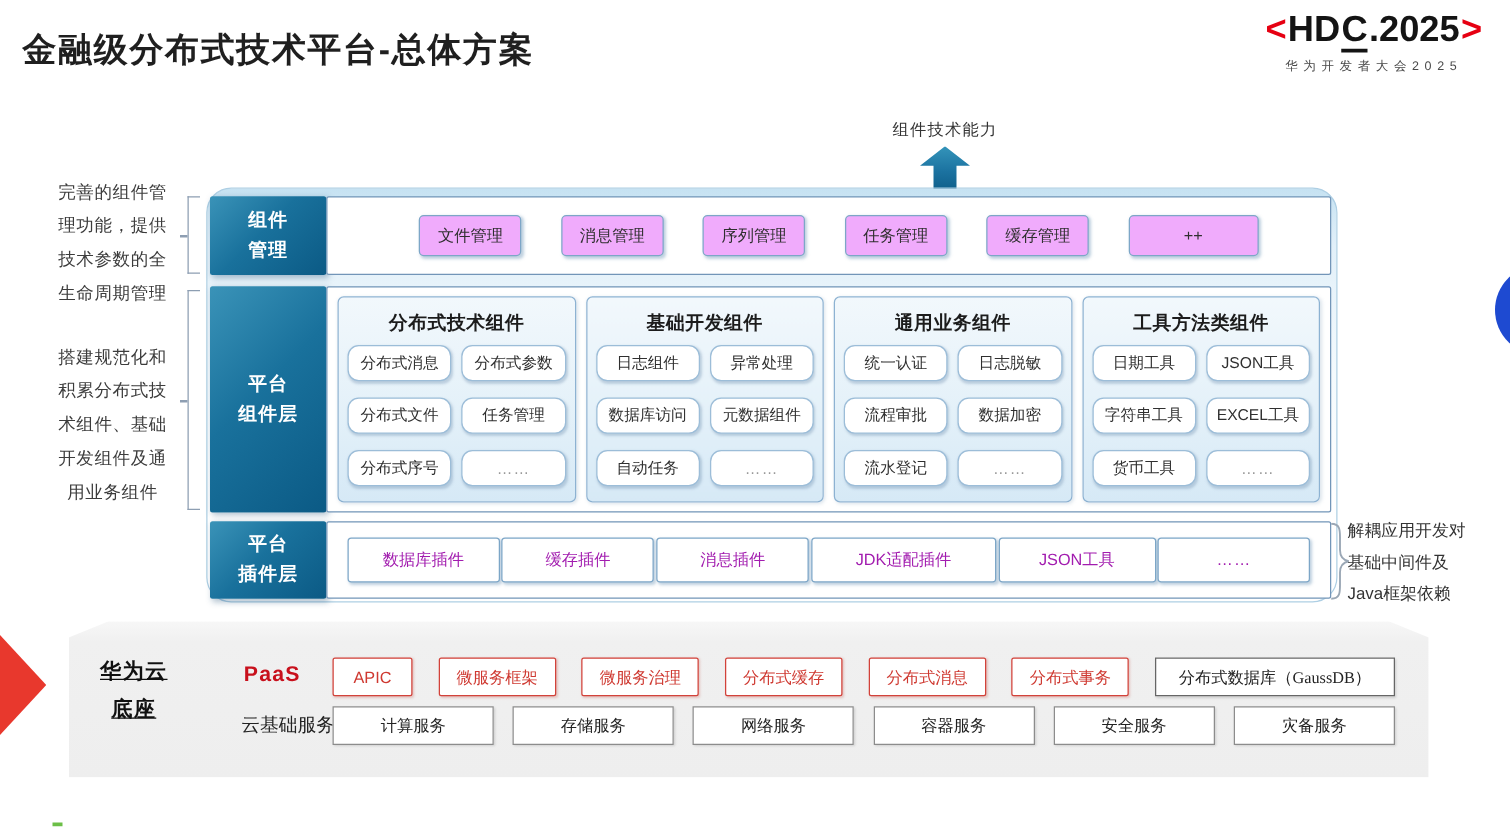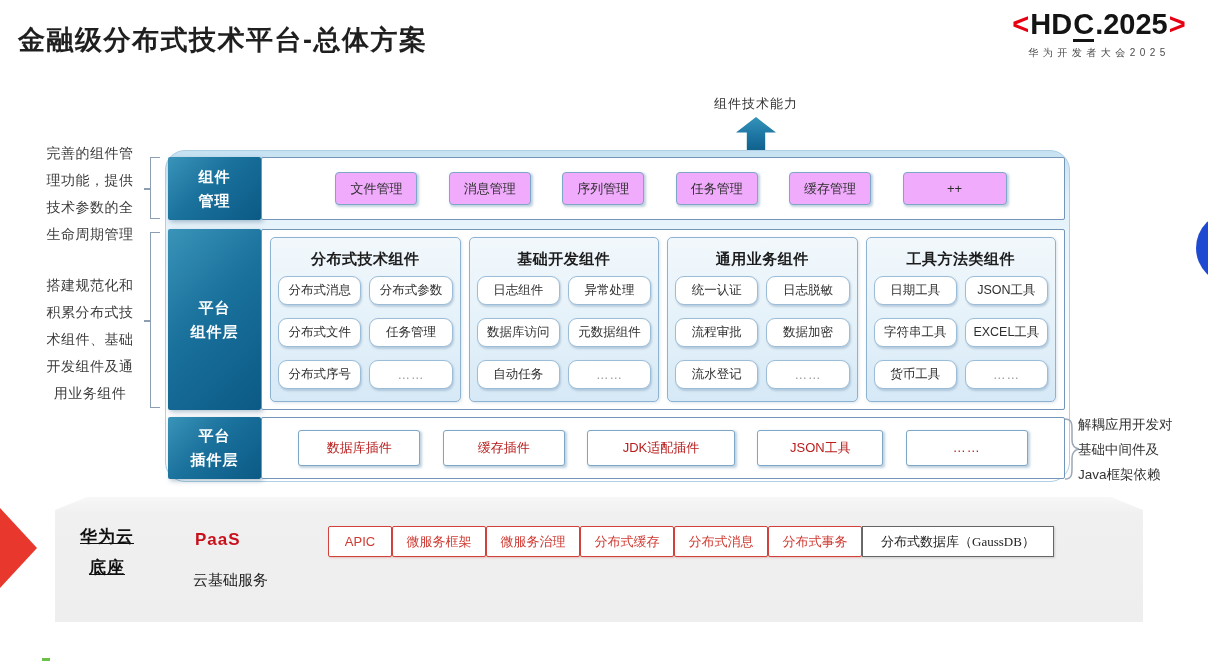--- a/index.html
+++ b/index.html
@@ -56,21 +56,21 @@
        box-shadow:1px 1px 3px rgba(120,150,180,.25);}
   .col-header{font-size:15px;font-weight:bold;color:#1c1c1c;text-align:center;line-height:31px;letter-spacing:.5px;}
   .col-grid{display:grid;grid-template-columns:1fr 1fr;grid-auto-rows:29px;column-gap:8px;row-gap:13px;margin-top:2px;}
   .pill{background:#fff;border:1px solid #9cbdd8;border-radius:9px;font-size:12.5px;color:#2f2f2f;
         display:flex;align-items:center;justify-content:center;
         box-shadow:1px 1.5px 2px rgba(120,150,180,.4);}
   .dim{color:#999;letter-spacing:1px;}
 
   .layer.three{top:266px;height:62px;}
   .layer.three .layer-body{display:flex;align-items:center;justify-content:space-evenly;padding:0 14px;}
-  .chip3{border:1px solid #7da6c7;border-radius:3px;background:#fff;color:#b91c1c;font-size:13px;
+  .chip3{border:1px solid #7da6c7;border-radius:3px;background:#fff;color:#a21caf;font-size:13px;
          min-width:104px;height:34px;line-height:34px;text-align:center;padding:0 8px;
          box-shadow:1.5px 1.5px 2.5px rgba(110,150,185,.45);}
   .chip3.c-jdk{min-width:130px;} .chip3.c-ioc{min-width:108px;}
 
   
   .bracket-left{position:absolute;width:9px;border:1.5px solid #8d9eb2;border-right:none;}
   .bracket-left::after{content:"";position:absolute;left:-7px;top:50%;width:6px;height:1.5px;background:#8d9eb2;}
   .bracket-left.b1{left:150px;top:157px;height:60px;}
   .bracket-left.b2{left:150px;top:232px;height:174px;}
   .brace-right{position:absolute;left:1063px;top:418px;}
@@ -82,21 +82,21 @@
   .green-dash{position:absolute;left:42px;top:658px;width:8px;height:3px;background:#6cbf47;}
 
   
   .foundation{position:absolute;left:55px;top:497px;width:1088px;height:125px;
               background:linear-gradient(180deg,#f7f7f7 0%,#f0f0f0 13%,#eeeeee 100%);
               clip-path:polygon(0 13px,32px 0,calc(100% - 32px) 0,100% 13px,100% 100%,0 100%);}
   .fd-label{position:absolute;left:14px;top:24px;width:76px;text-align:center;font-size:17px;
             font-weight:800;line-height:31px;color:#111;letter-spacing:1px;text-decoration:underline;}
   .paas-label{position:absolute;left:140px;top:33px;font-size:17px;font-weight:800;color:#c8101c;letter-spacing:1px;}
   .iaas-label{position:absolute;left:138px;top:74px;font-size:15px;font-weight:500;color:#222;}
-  .paas-row{position:absolute;left:211px;top:29px;right:27px;height:31px;display:flex;justify-content:center;align-items:center;}
+  .paas-row{position:absolute;left:211px;top:29px;right:27px;height:31px;display:flex;justify-content:space-between;align-items:center;}
   .rchip{border:1px solid #d2423a;background:#fff;color:#cf3931;font-size:13px;height:29px;line-height:29px;
          text-align:center;border-radius:2px;box-shadow:1px 1px 2px rgba(200,90,80,.3);}
   .rchip.w-apic{width:62px;} .rchip.w-std{width:92px;}
   .gauss{width:190px;border:1px solid #666;background:#fff;color:#222;font-size:13px;height:29px;
          line-height:29px;text-align:center;box-shadow:1px 1px 2px rgba(0,0,0,.15);font-family:Liberation Serif, serif;}
   .iaas-row{position:absolute;left:211px;top:68px;right:27px;height:31px;display:flex;justify-content:space-between;align-items:center;}
   .gchip{width:127px;border:1px solid #8c8c8c;background:#fff;color:#222;font-size:13px;height:29px;
          line-height:29px;text-align:center;box-shadow:1px 1px 2px rgba(0,0,0,.15);}
 </style>
 </head>
@@ -202,20 +202,21 @@
 
       </div>
     </div>
 
     <div class="layer three">
       <div class="layer-label pre">平台
 插件层</div>
       <div class="layer-body">
         <div class="chip3">数据库插件</div>
         <div class="chip3">缓存插件</div>
+        <div class="chip3">消息插件</div>
         <div class="chip3 c-jdk">JDK适配插件</div>
         <div class="chip3 c-ioc">JSON工具</div>
         <div class="chip3 dim">……</div>
       </div>
     </div>
 
   </div>
 
   <div class="bracket-left b1"></div>
   <div class="bracket-left b2"></div>
@@ -240,15 +241,23 @@
       <div class="rchip w-apic">APIC</div>
       <div class="rchip w-std">微服务框架</div>
       <div class="rchip w-std">微服务治理</div>
       <div class="rchip w-std">分布式缓存</div>
       <div class="rchip w-std">分布式消息</div>
       <div class="rchip w-std">分布式事务</div>
       <div class="gauss">分布式数据库（GaussDB）</div>
     </div>
 
     <div class="iaas-label">云基础服务</div>
+    <div class="iaas-row">
+      <div class="gchip">计算服务</div>
+      <div class="gchip">存储服务</div>
+      <div class="gchip">网络服务</div>
+      <div class="gchip">容器服务</div>
+      <div class="gchip">安全服务</div>
+      <div class="gchip">灾备服务</div>
+    </div>
   </div>
 
 </div>
 
 </body></html>

